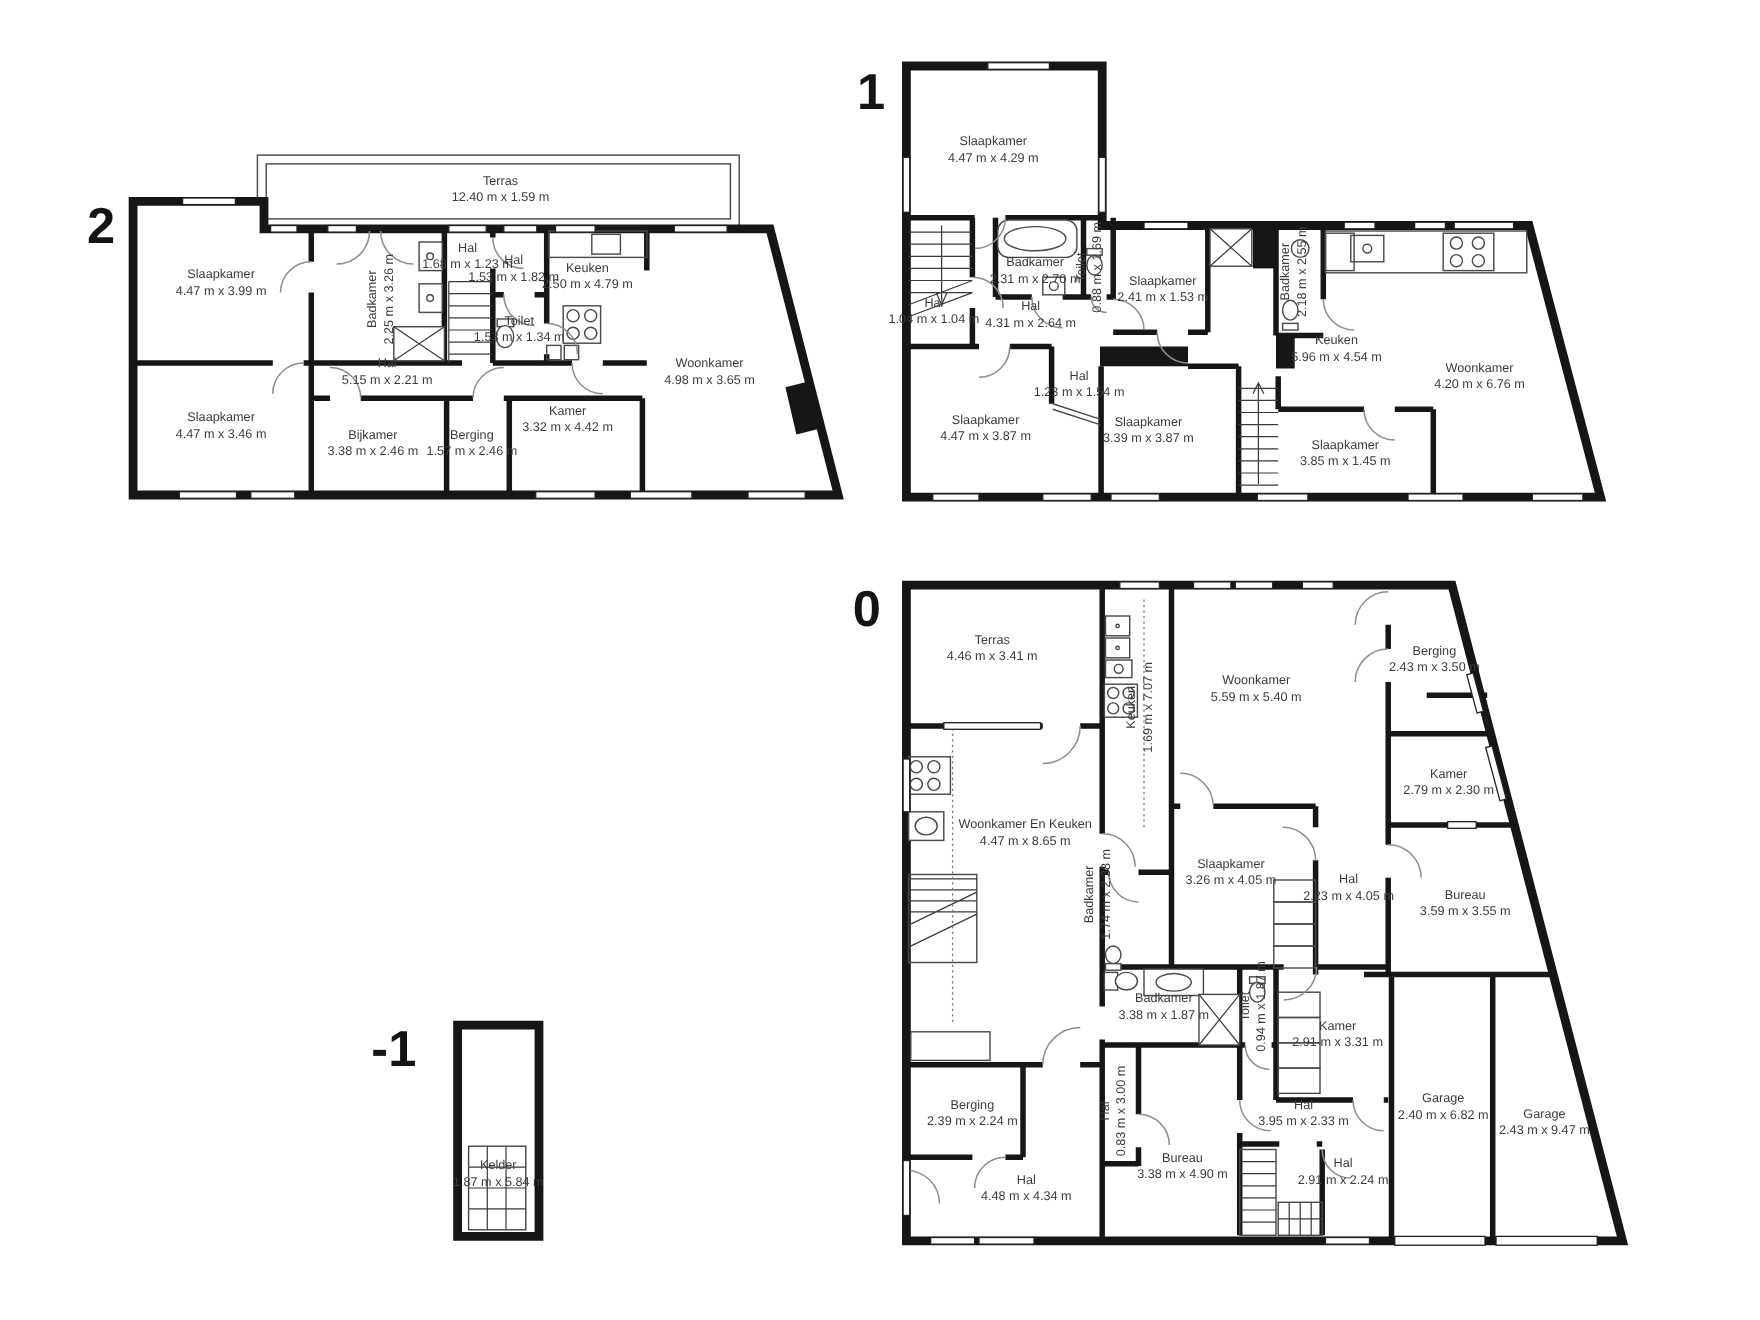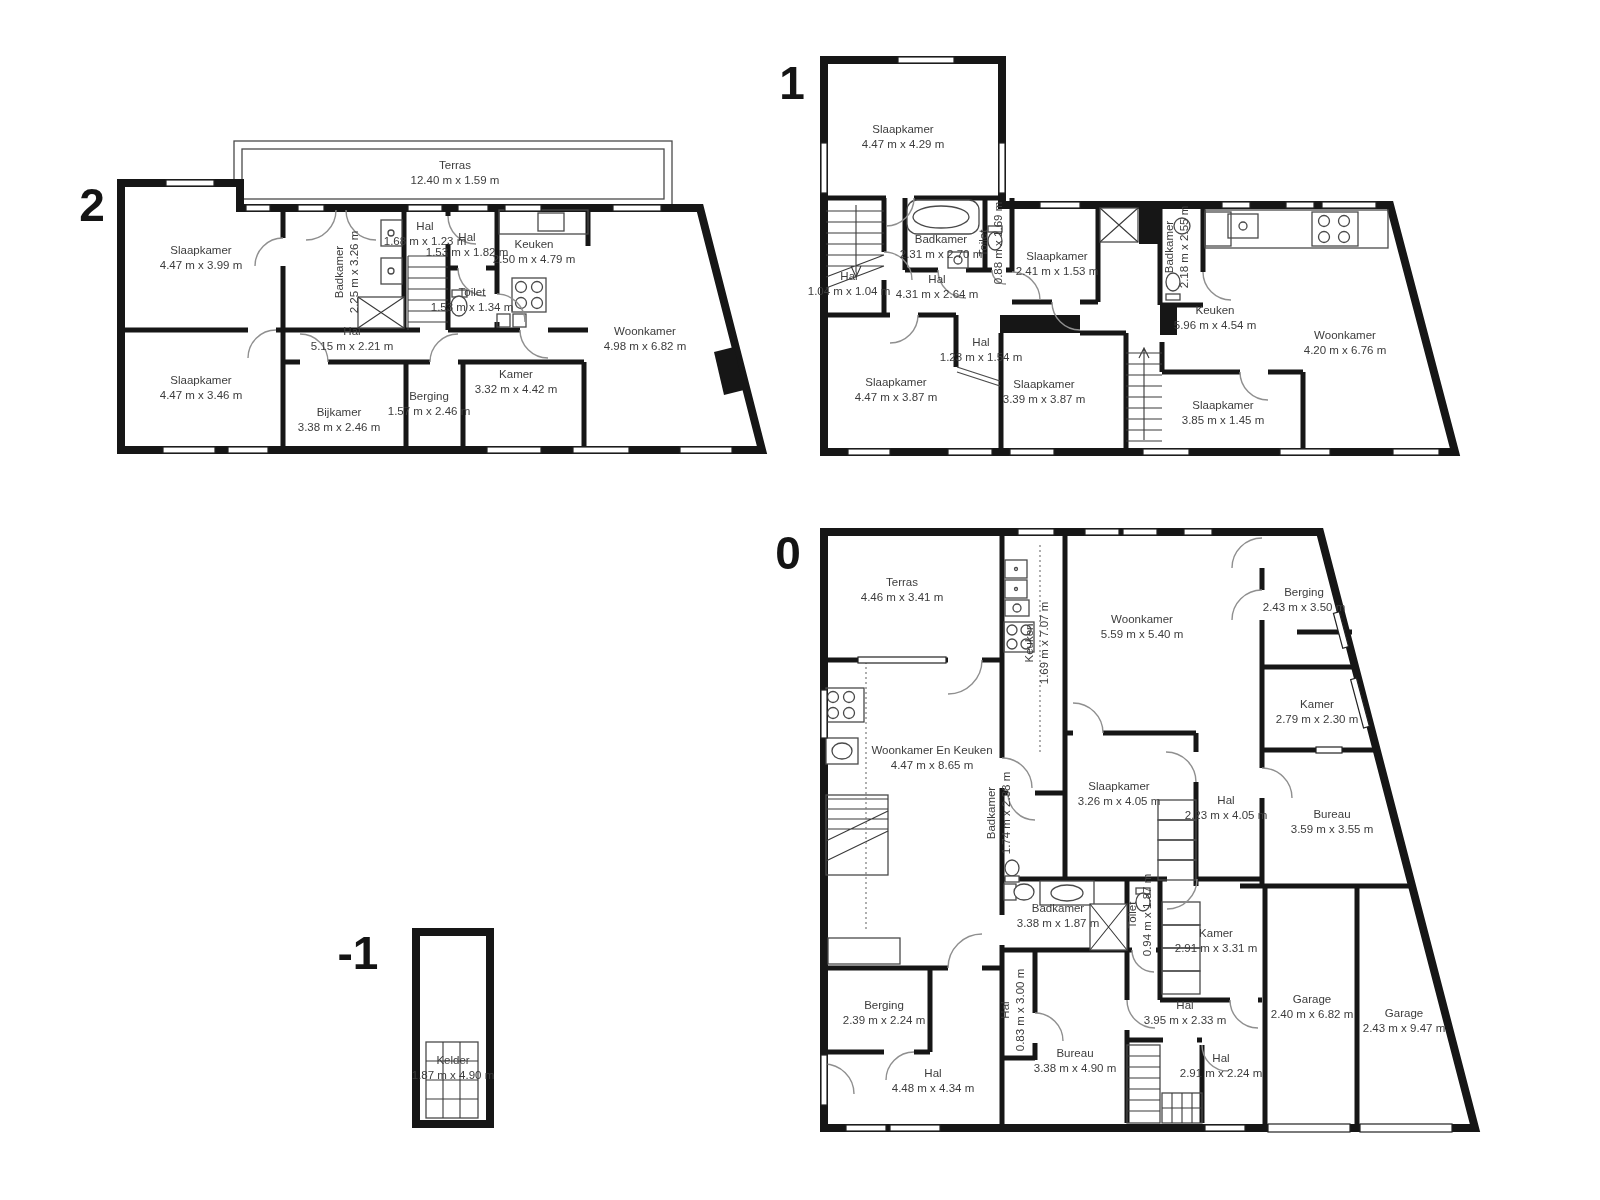--- a/index.html
+++ b/index.html
@@ -296,27 +296,27 @@
 <div class="room-label" style="left:472px;top:300px">
       <div>Toilet</div>
       <div>1.53 m x 1.34 m</div>
     </div>
 <div class="room-label" style="left:352px;top:339px">
       <div>Hal</div>
       <div>5.15 m x 2.21 m</div>
     </div>
 <div class="room-label" style="left:645px;top:339px">
       <div>Woonkamer</div>
-      <div>4.98 m x 6.82 m</div>
+      <div>4.98 m x 3.65 m</div>
     </div>
 <div class="room-label" style="left:201px;top:388px">
       <div>Slaapkamer</div>
       <div>4.47 m x 3.46 m</div>
     </div>
-<div class="room-label" style="left:339px;top:420px">
+<div class="room-label" style="left:339px;top:404px">
       <div>Bijkamer</div>
       <div>3.38 m x 2.46 m</div>
     </div>
 <div class="room-label" style="left:429px;top:404px">
       <div>Berging</div>
       <div>1.57 m x 2.46 m</div>
     </div>
 <div class="room-label" style="left:516px;top:382px">
       <div>Kamer</div>
       <div>3.32 m x 4.42 m</div>
@@ -455,16 +455,16 @@
       <div>Bureau</div>
       <div>3.38 m x 4.90 m</div>
     </div>
 <div class="room-label" style="left:933px;top:1081px">
       <div>Hal</div>
       <div>4.48 m x 4.34 m</div>
     </div>
 
 <div class="room-label" style="left:453px;top:1068px">
       <div>Kelder</div>
-      <div>1.87 m x 4.90 m</div>
+      <div>1.87 m x 5.84 m</div>
     </div>
 
 </div>
 
 </body></html>

